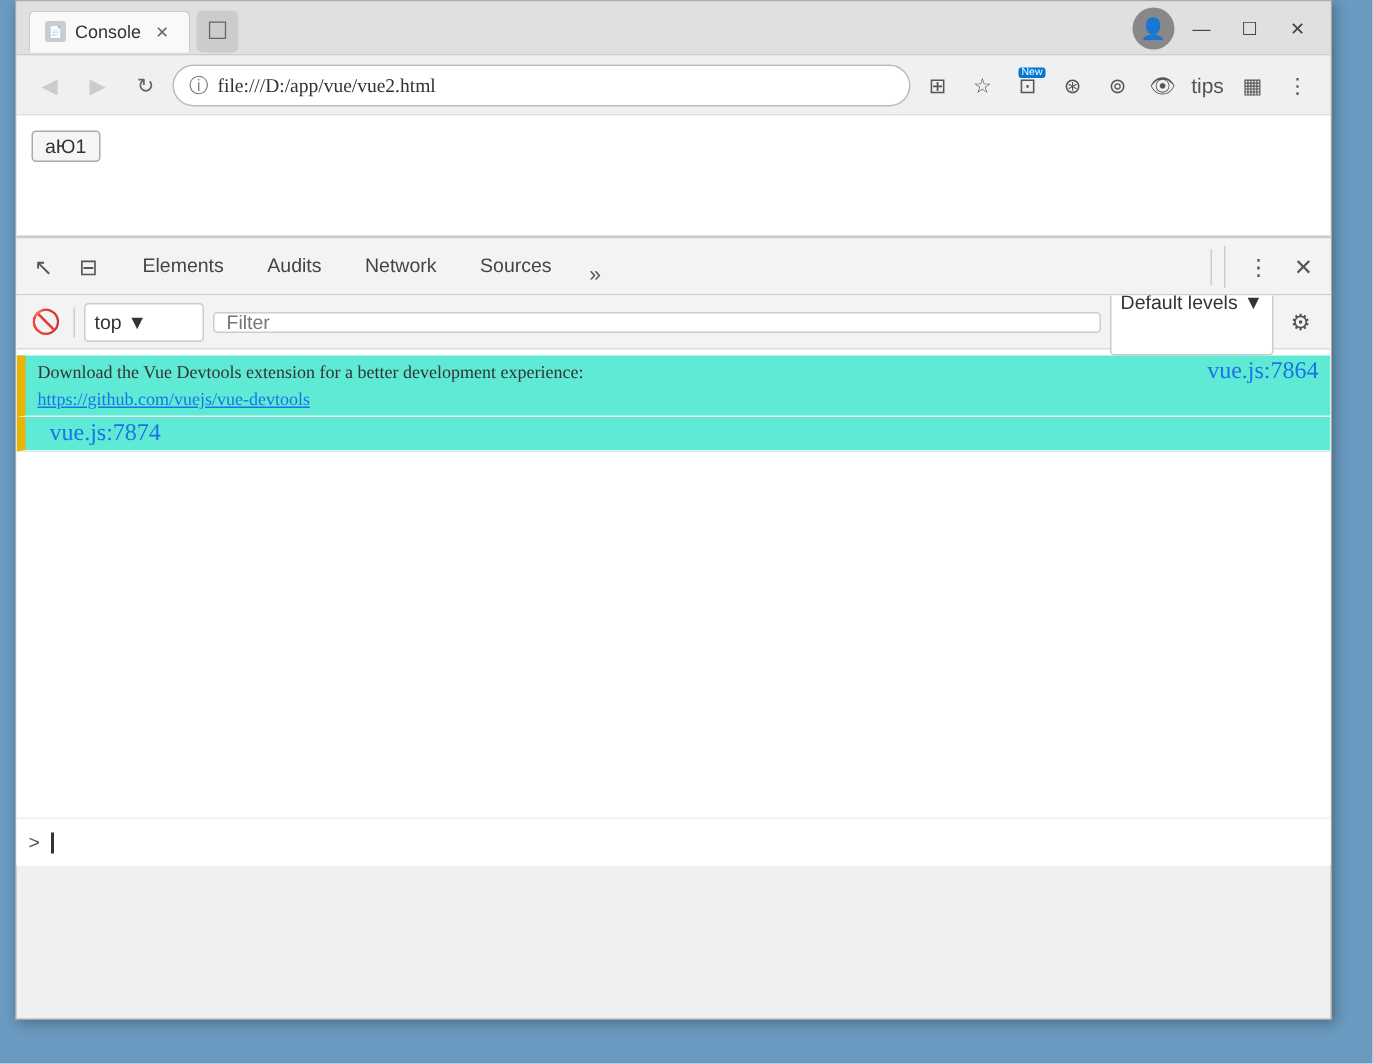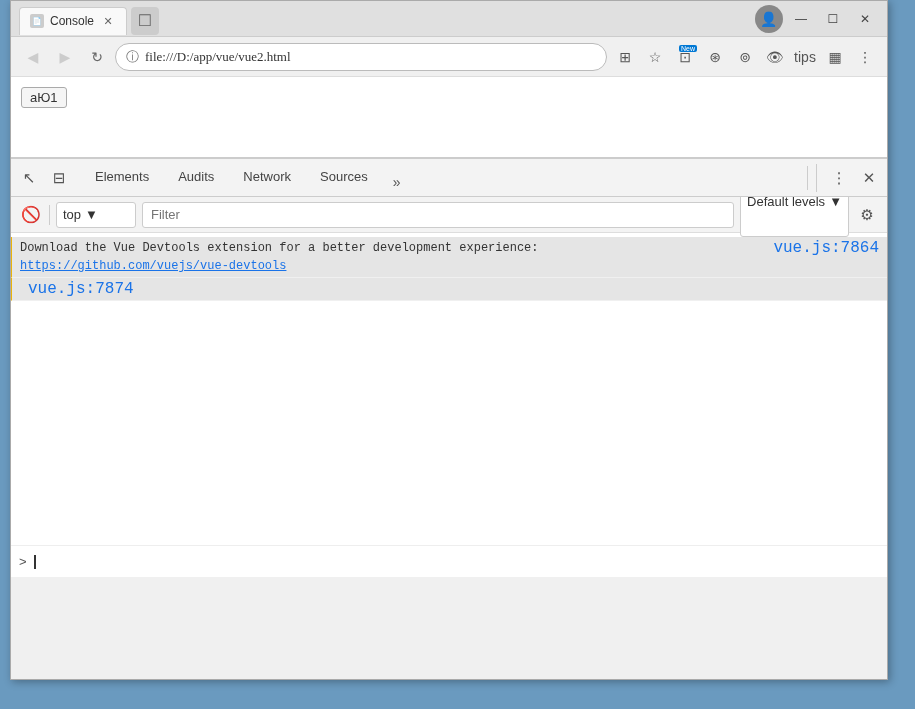--- a/index.html
+++ b/index.html
@@ -324,21 +324,21 @@
       padding: 0 6px;
       height: 26px;
       font-size: 13px;
       color: #333;
       cursor: pointer;
       gap: 4px;
       min-width: 80px;
     }
     .filter-input {
       flex: 1;
-      height: 26px;
+      height: 14px;
       border: 1px solid #ccc;
       border-radius: 3px;
       padding: 0 8px;
       font-size: 13px;
       color: #333;
       background: white;
     }
     .default-levels {
       display: flex;
       align-items: flex-start;
@@ -374,22 +374,23 @@
       font-size: 12px;
     }
     .console-message {
       display: flex;
       align-items: flex-start;
       padding: 2px 8px;
       border-bottom: 1px solid #f0f0f0;
       min-height: 20px;
     }
     .console-message.warning {
-      background: #e5e5e5;
-      border-left: 1px solid #eab308;
+      background: #5eead4;
+      border-left: 6px solid #eab308;
+      font-family: Liberation Serif, serif;
     }
     .console-message-text {
       flex: 1;
       color: #333;
       line-height: 1.5;
     }
     .console-message-text a {
       color: #1a73e8;
       text-decoration: underline;
       text-align: center;

